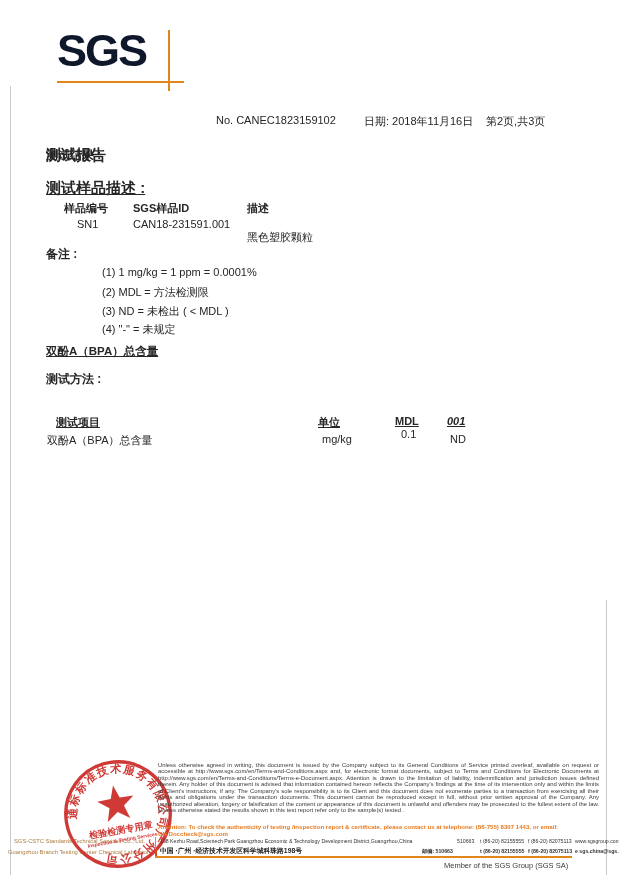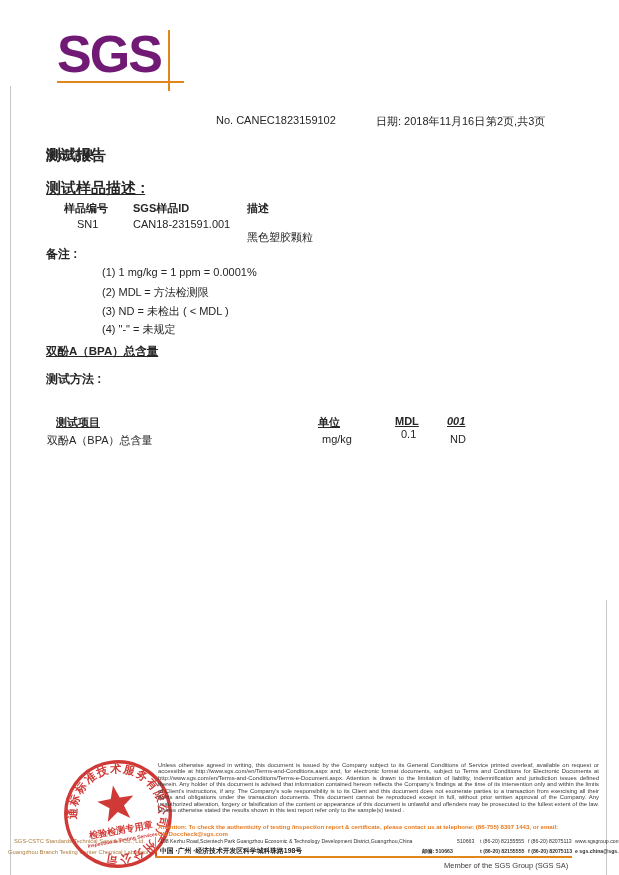--- a/index.html
+++ b/index.html
@@ -4,21 +4,21 @@
 <style>
   html,body{margin:0;padding:0;background:#ffffff;}
   #page{
     position:relative;width:619px;height:875px;background:#ffffff;overflow:hidden;
     font-family:"Liberation Sans","DejaVu Sans",sans-serif;color:#262626;
   }
   .abs{position:absolute;}
   
   .edge{position:absolute;background:#c9c9c9;width:1px;}
   
-  .logo-text{font-weight:900;font-size:52px;letter-spacing:-2px;color:#701a75;line-height:1;}
+  .logo-text{font-weight:900;font-size:45px;letter-spacing:-2px;color:#0f172a;line-height:1;}
   .logo-hline{position:absolute;height:2px;background:#e0861a;}
   .logo-vline{position:absolute;width:2px;background:#e0861a;}
   
   .doc-title{font-size:15px;font-weight:bold;margin-top:36px;}
   .hdr-sm{font-size:11px;}
   
   .sec-label{font-size:12px;font-weight:700;}
   .sec-label-u{font-size:15px;font-weight:600;text-decoration:underline;}
   .body-txt{font-size:11px;}
   .tbl-h{font-size:11px;font-weight:bold;}
@@ -46,21 +46,21 @@
 
   <div class="edge" style="left:10px;top:86px;height:789px;"></div>
   <div class="edge" style="left:606px;top:600px;height:275px;"></div>
 
   <div class="abs logo-text" style="left:57px;top:28px;">SGS</div>
   <div class="logo-hline" style="left:57px;top:81px;width:127px;"></div>
   <div class="logo-vline" style="left:168px;top:30px;height:61px;"></div>
 
   <div class="abs doc-title" style="left:46px;top:110px;">测试报告</div>
   <div class="abs hdr-sm" style="left:216px;top:114px;">No. CANEC1823159102</div>
-  <div class="abs hdr-sm" style="left:376px;top:114px;">日期: 2018年11月16日</div>
+  <div class="abs hdr-sm" style="left:364px;top:114px;">日期: 2018年11月16日</div>
   <div class="abs hdr-sm" style="left:486px;top:114px;">第2页,共3页</div>
 
   <div class="abs sec-label" style="left:46px;top:147px;">测试结果 :</div>
   <div class="abs sec-label-u" style="left:46px;top:179px;">测试样品描述 :</div>
 
   <div>
     <div class="abs tbl-h" style="left:64px;top:201px;">样品编号</div>
     <div class="abs tbl-h" style="left:133px;top:201px;">SGS样品ID</div>
     <div class="abs tbl-h" style="left:247px;top:201px;">描述</div>
     <div>

